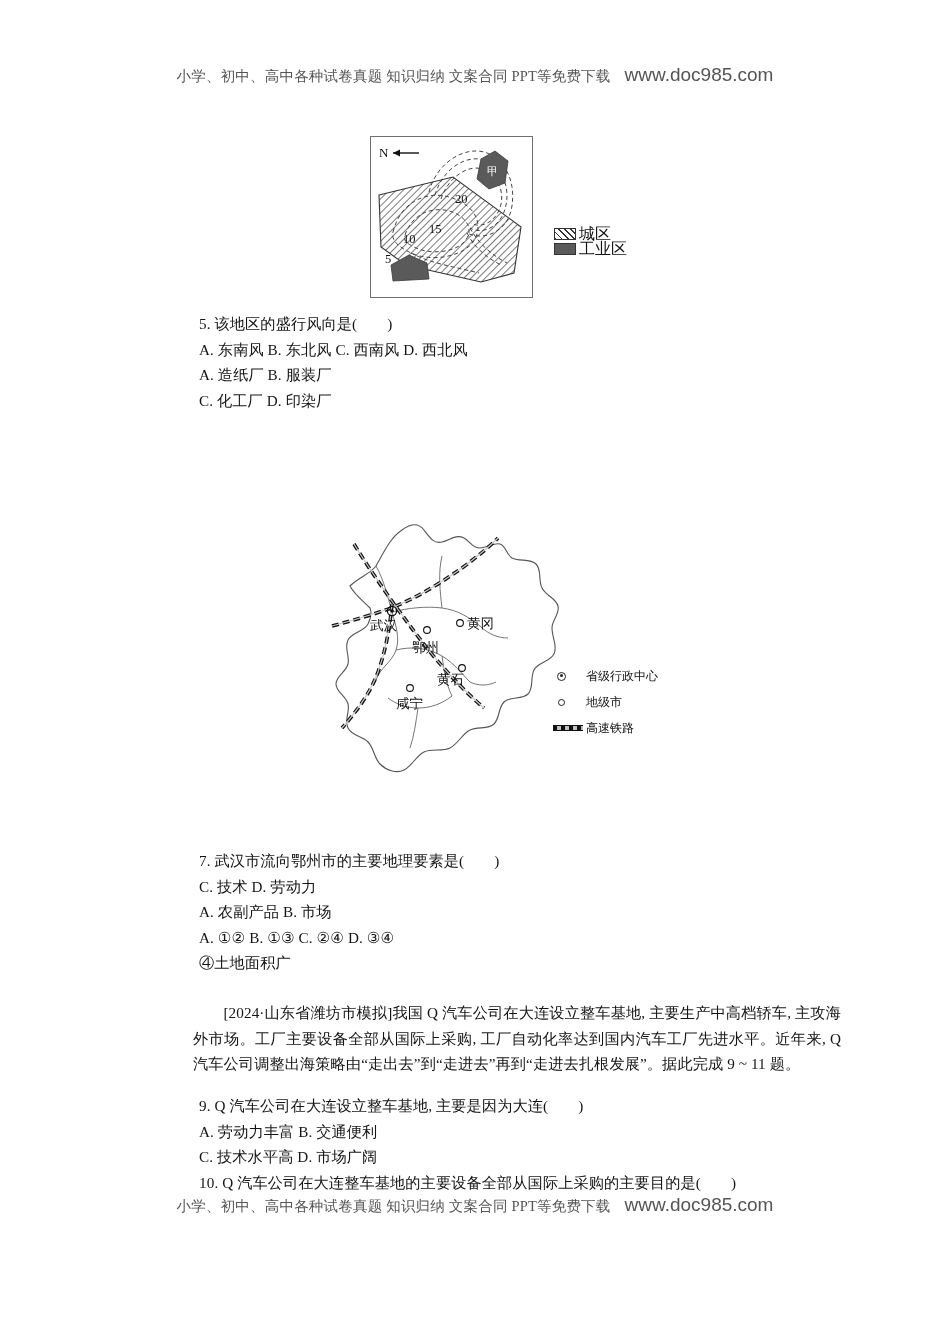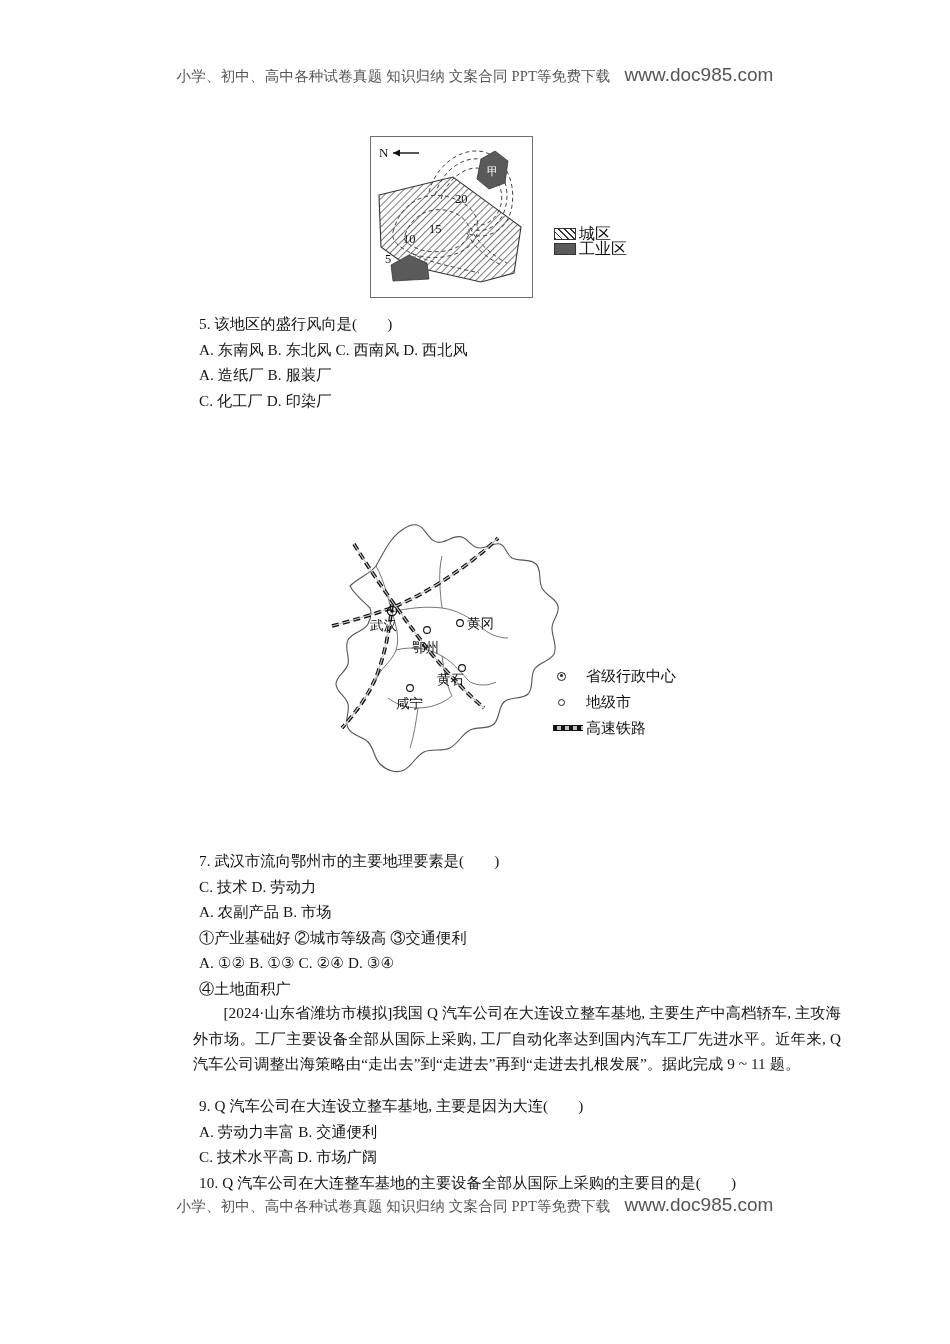--- a/index.html
+++ b/index.html
@@ -111,21 +111,21 @@
     position: absolute;
     left: 292px;
     top: 508px;
     width: 400px;
     height: 285px;
   }
   #fig2-legend {
     position: absolute;
     left: 265px;
     top: 155px;
-    font-size: 15px;
+    font-size: 12px;
     line-height: 26px;
     font-family: "Liberation Serif", "DejaVu Serif", serif;
     color: #111;
   }
   .leg2row { display: flex; align-items: center; height: 26px; white-space: nowrap; }
   .leg2sym { width: 26px; display: flex; align-items: center; justify-content: flex-start; }
   .sym-prov {
     width: 9px; height: 9px; border-radius: 50%;
     border: 1.3px solid #222; position: relative; box-sizing: border-box;
   }
@@ -300,21 +300,20 @@
     <div class="optline">C.  化工厂    D.  印染厂</div>
   </div>
 
 
   <div class="content" style="top:848px;">
     <div class="qline">
       <span>7.  武汉市流向鄂州市的主要地理要素是(</span><span class="blank"></span><span>)</span>
     </div>
     <div class="optline">C.  技术    D.  劳动力</div>
     <div class="optline">A.  农副产品    B.  市场</div>
-    <div class="optline">①产业基础好   ②城市等级高   ③交通便利</div>
     <div class="optline">A.  ①②        B.  ①③    C.  ②④        D.  ③④</div>
     <div class="optline">④土地面积广</div>
   </div>
 
   <div class="content" style="top:1000px; left:152px; width:648px;">
     <div class="para">[2024·山东省潍坊市模拟]我国 Q 汽车公司在大连设立整车基地,  主要生产中高档轿车, 主攻海外市场。工厂主要设备全部从国际上采购,  工厂自动化率达到国内汽车工厂先进水平。近年来,  Q 汽车公司调整出海策略由“走出去”到“走进去”再到“走进去扎根发展”。据此完成 9 ~ 11 题。</div>
   </div>
 
   <div class="content" style="top:1093px;">
     <div class="qline">

